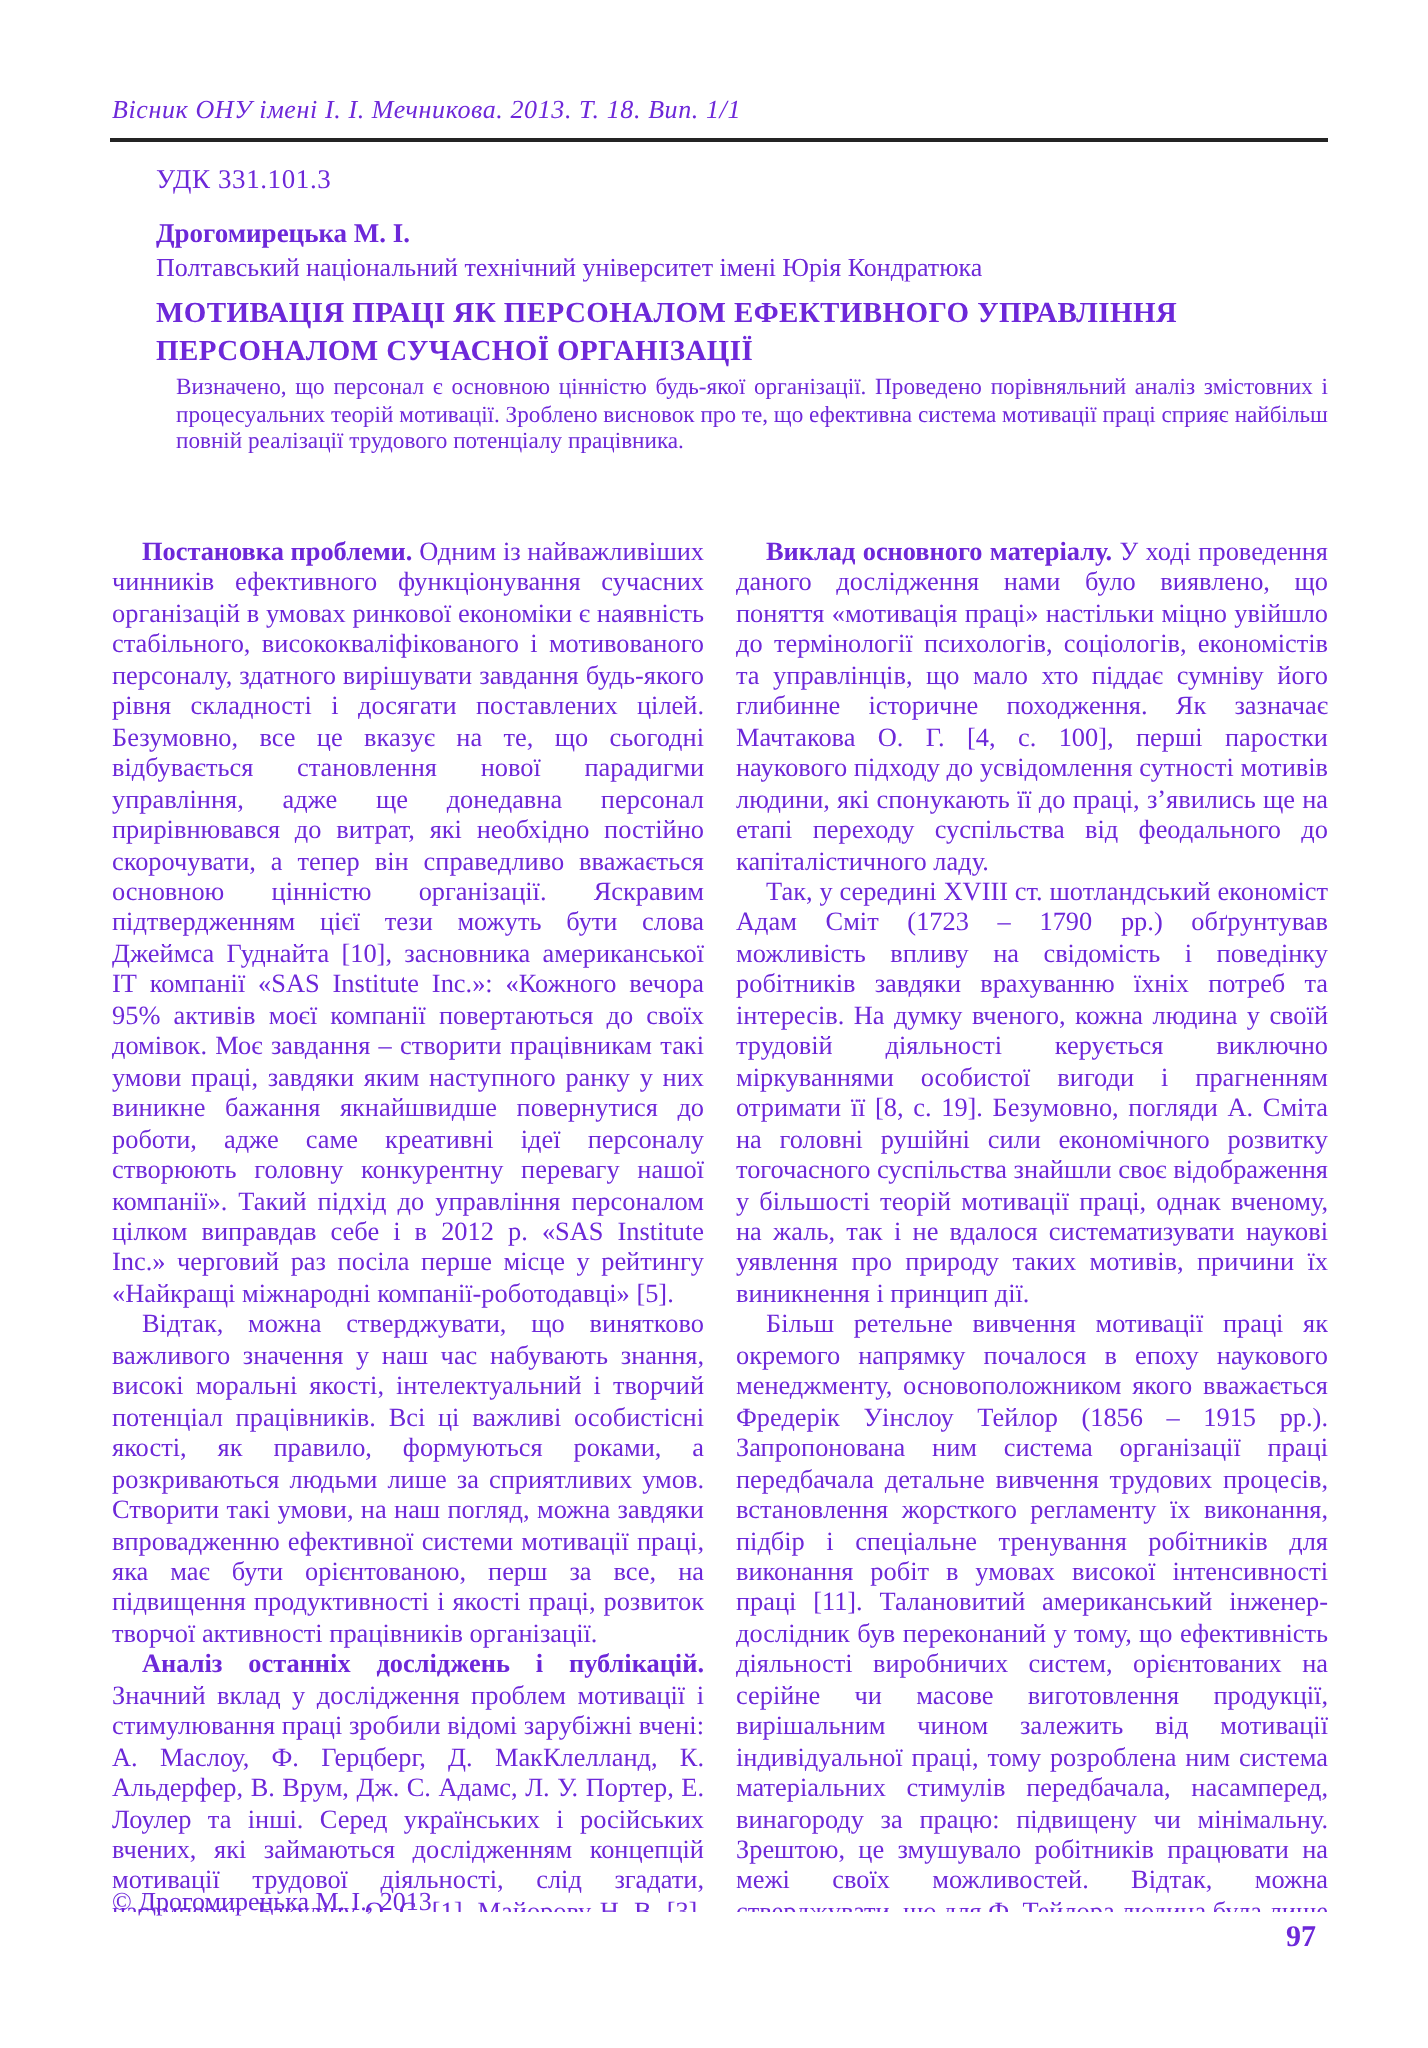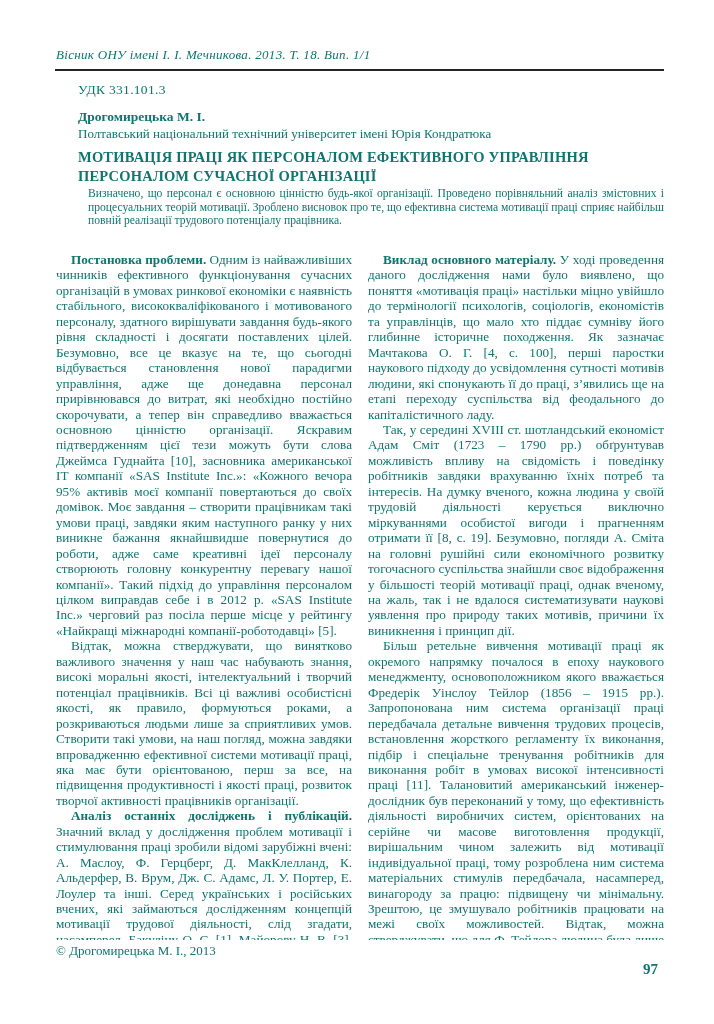--- a/index.html
+++ b/index.html
@@ -1,21 +1,21 @@
 <!DOCTYPE html>
 <html lang="uk"><head>
 <meta charset="utf-8">
 <style>
   html,body { margin:0; padding:0; background:#ffffff; }
   .page {
     position:relative;
     width:714px; height:1024px;
     margin:0 auto;
     background:#ffffff;
-    color:#0f766e;
+    color:#6d28d9;
     font-family:"Liberation Serif","DejaVu Serif",serif;
     overflow:hidden;
   }
   .running-head {
     position:absolute; left:56px; top:47px;
     font-style:italic; font-weight:bold;
     font-size:13px; letter-spacing:0.3px;
     font-weight:normal;
   }
   .head-rule {
@@ -43,21 +43,21 @@
   }
   .abstract {
     position:absolute; left:88px; top:187px;
     width:576px;
     font-size:11.6px; line-height:13.6px;
     text-align:justify;
   }
   .abstract p { margin:0; }
   .abstract .kw-label { font-weight:bold; }
   .columns {
-    position:absolute; left:56px; top:252px;
+    position:absolute; left:56px; top:268px;
     width:608px; height:688px;
     display:flex; gap:16px;
     overflow:hidden;
   }
   .col {
     width:296px;
     font-size:13.2px; line-height:15.45px;
     text-align:justify;
   }
   .para { margin:0; text-indent:15px; }

